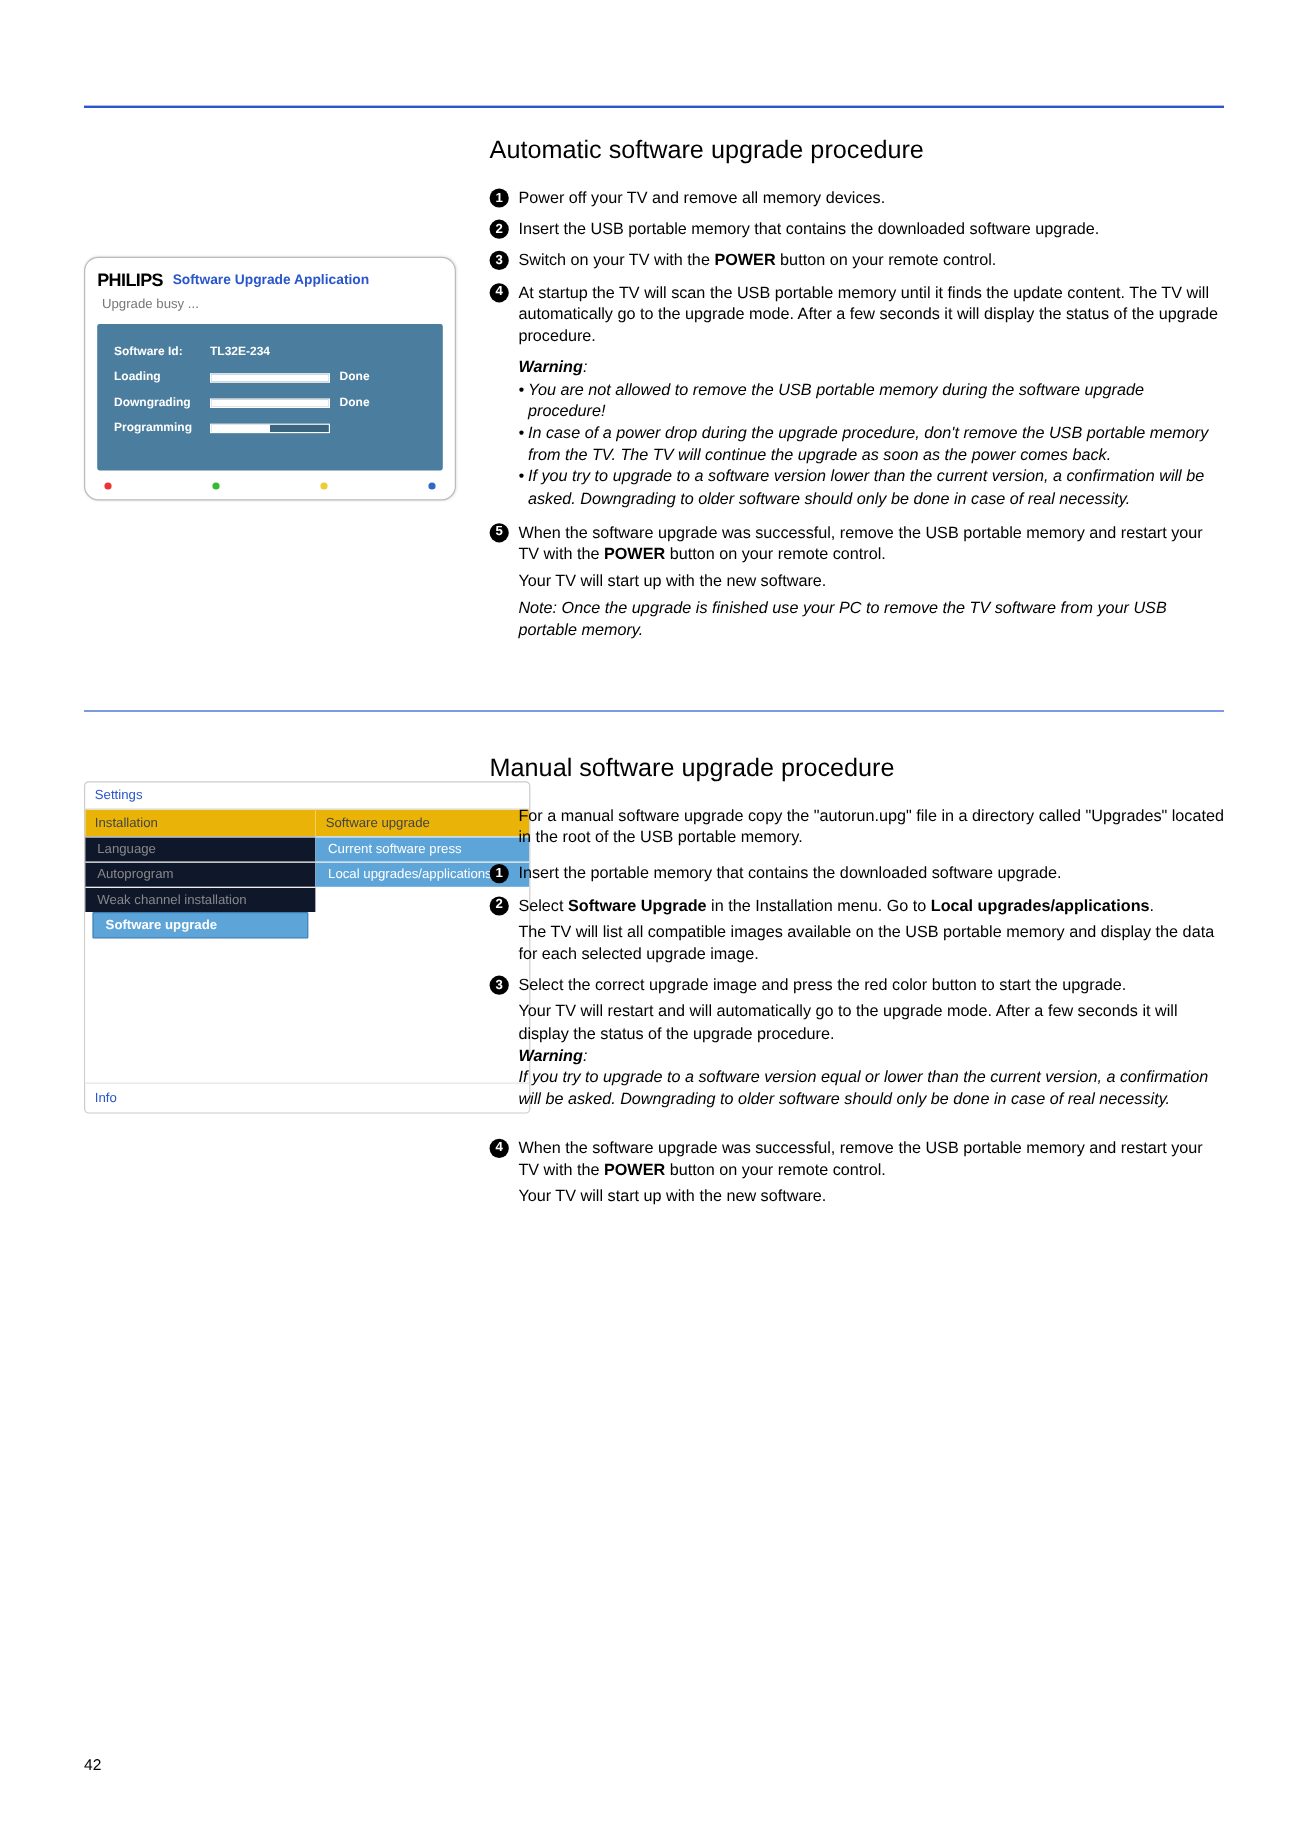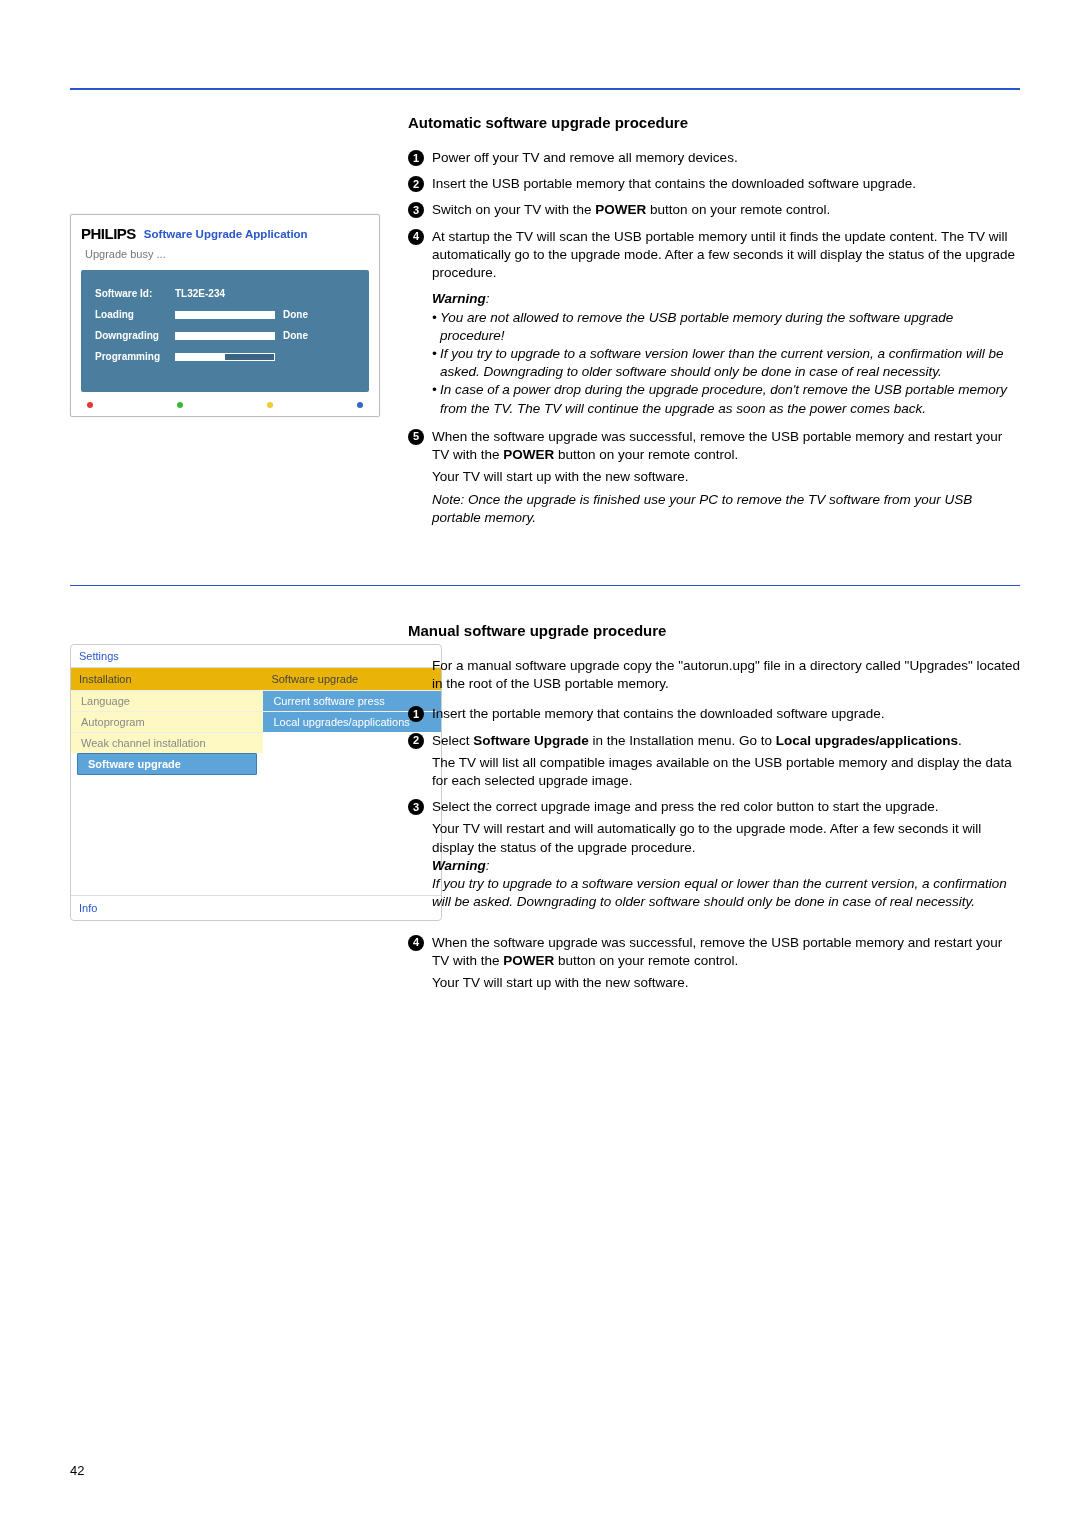--- a/index.html
+++ b/index.html
@@ -11,21 +11,21 @@
     font-size: 13.5px;
     color: #000;
     position: relative;
     padding: 80px 60px 40px 70px;
   }
   .hr-blue { border: none; border-top: 2px solid #2956cc; margin: 8px 0 24px 0; }
   .hr-blue.thin { border-top: 1.5px solid #2956cc; }
   .section { display: flex; gap: 28px; }
   .left-col { width: 310px; flex-shrink: 0; }
   .right-col { flex: 1; }
-  h2 { font-size: 15px; font-weight: bold; margin-bottom: 18px; }
+  h2 { font-size: 21px; font-weight: normal; margin-bottom: 18px; }
   .step { position: relative; padding-left: 24px; margin-bottom: 8px; line-height: 1.35; }
   .step .num {
     position: absolute; left: 0; top: 1px;
     width: 16px; height: 16px; border-radius: 50%;
     background: #000; color: #fff; font-size: 11px;
     display: flex; align-items: center; justify-content: center;
     font-weight: bold;
   }
   .warning-block { padding-left: 24px; margin-bottom: 10px; line-height: 1.35; }
   .italic { font-style: italic; }
@@ -33,21 +33,21 @@
   .bullet { padding-left: 8px; position: relative; }
   .bullet::before { content: "•"; position: absolute; left: 0; }
   .note { font-style: italic; }
   .continue { margin-top: 4px; }
 
   
   .tv-dialog {
     margin-top: 100px;
     width: 310px;
     border: 1px solid #bbb;
-    border-radius: 2px;
+    border-radius: 12px;
     background: #fff;
     padding: 10px 10px 6px 10px;
     box-shadow: 0 0 2px rgba(0,0,0,0.1);
   }
   .tv-header { display: flex; align-items: center; gap: 8px; margin-bottom: 6px; }
   .philips-logo { font-weight: 900; letter-spacing: -0.5px; font-size: 15px; font-family: Arial Black, Arial; }
   .tv-title { color: #2956cc; font-size: 11.5px; font-weight: bold; }
   .upgrade-busy { font-size: 11px; color: #777; margin: 6px 0 0 4px; }
   .tv-body {
     margin-top: 10px;
@@ -87,21 +87,21 @@
     width: 52%;
     background:#fff;
   }
   .menu-right { flex:1; background:#fff; }
   .menu-left .hdr, .menu-right .hdr {
     background:#eab308; color:#444; font-weight: normal;
     padding:5px 8px; border-top:1px solid #ddd;
   }
   .mi {
     padding:4px 10px; color:#888; border-top:1px solid #eee;
-    background:#fef9c3;
+    background:#0f172a;
   }
   .mi.selected {
     background:#5da4d8; color:#fff; font-weight:bold;
     margin: 0 6px; border-radius:1px; border:1px solid #3a7db5;
   }
   .menu-right .mi.sel { background:#5da4d8; color:#fff; }
   .menu-spacer { height: 120px; }
   .info-footer { color:#2956cc; padding:6px 8px; font-size:11px; border-top:1px solid #ddd;}
   
   .section2 { margin-top: 36px; }
@@ -173,22 +173,22 @@
       <span>Switch on your TV with the </span><span class="bold">POWER</span><span> button on your remote control.</span>
     </div>
     <div class="step">
       <span class="num">4</span>
       <span>At startup the TV will scan the USB portable memory until it finds the update content. The TV will automatically go to the upgrade mode. After a few seconds it will display the status of the upgrade procedure.</span>
     </div>
 
     <div class="warning-block">
       <div><span class="bold italic">Warning</span><span class="italic">:</span></div>
       <div class="italic bullet">You are not allowed to remove the USB portable memory during the software upgrade procedure!</div>
+      <div class="italic bullet">In case of a power drop during the upgrade procedure, don't remove the USB portable memory from the TV. The TV will continue the upgrade as soon as the power comes back.</div>
       <div class="italic bullet">If you try to upgrade to a software version lower than the current version, a confirmation will be asked. Downgrading to older software should only be done in case of real necessity.</div>
-      <div class="italic bullet">In case of a power drop during the upgrade procedure, don't remove the USB portable memory from the TV. The TV will continue the upgrade as soon as the power comes back.</div>
     </div>
 
     <div class="step">
       <span class="num">5</span>
       <span>When the software upgrade was successful, remove the USB portable memory and restart your TV with the </span><span class="bold">POWER</span><span> button on your remote control.</span>
       <div class="continue">Your TV will start up with the new software.</div>
       <div class="note continue">Note: Once the upgrade is finished use your PC to remove the TV software from your USB portable memory.</div>
     </div>
   </div>
 </div>

